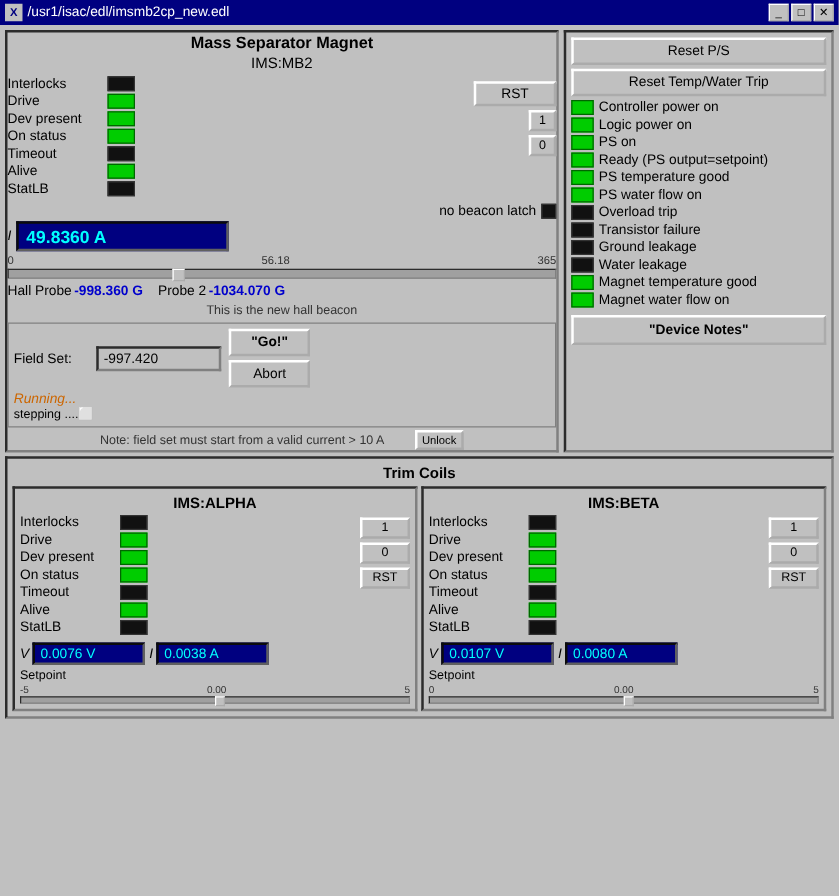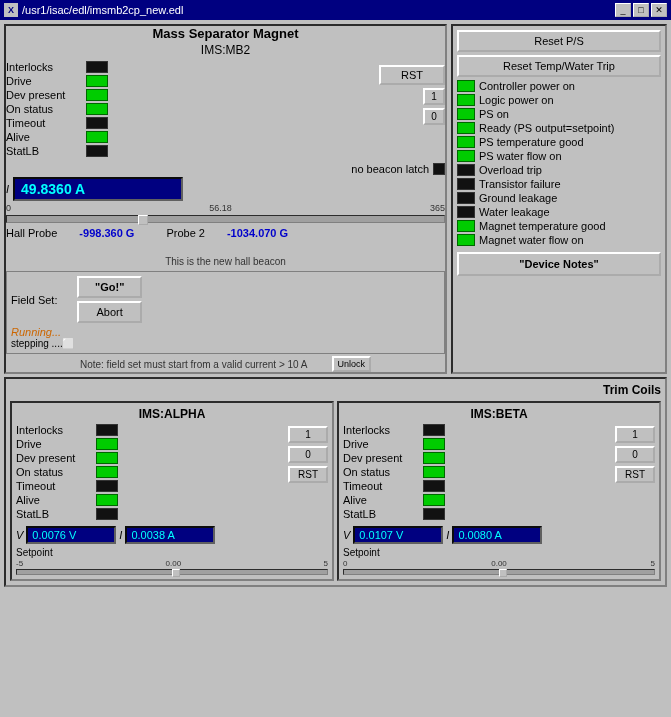--- a/index.html
+++ b/index.html
@@ -173,22 +173,22 @@
       width: 10px;
       height: 10px;
       background: #c0c0c0;
       border: 1px outset #ffffff;
       top: -1px;
       left: 30%;
     }
     .hall-row {
       display: flex;
       align-items: center;
-      gap: 22px;
-      margin-bottom: 17px;
+      gap: 2px;
+      margin-bottom: 4px;
       font-size: 11px;
     }
     .hall-value {
       color: #0000cc;
       font-weight: bold;
     }
     .hall-note {
       font-size: 10px;
       text-align: center;
       color: #333;
@@ -283,21 +283,21 @@
       font-weight: bold;
       width: 100%;
       margin-top: 4px;
       text-align: center;
     }
     .bottom-section {
       display: flex;
       gap: 3px;
     }
     .trim-header {
-      text-align: right;
+      text-align: center;
       font-size: 12px;
       font-weight: bold;
       margin-bottom: 4px;
     }
     .sub-panel {
       background: #c0c0c0;
       border: 2px inset #808080;
       padding: 4px;
       flex: 1;
     }
@@ -449,20 +449,21 @@
         <span>Hall Probe</span>
         <span class="hall-value">-998.360 G</span>
         <span style="margin-left:10px;">Probe 2</span>
         <span class="hall-value">-1034.070 G</span>
       </div>
       <div class="hall-note">This is the new hall beacon</div>
 
       <div class="fieldset-section">
         <div class="fieldset-row">
           <span class="fieldset-label">Field Set:</span>
+          <input class="fieldset-input" type="text" value="-997.420" style="">
           <div style="display:flex; flex-direction:column; gap:3px;">
             <button class="go-btn">"Go!"</button>
             <button class="abort-btn">Abort</button>
           </div>
         </div>
         <div class="running-text">Running...</div>
         <div class="stepping-text">stepping ....⬜</div>
       </div>
 
       <div style="display:flex; align-items:center; justify-content:center; margin-top:2px;gap:24px;">

